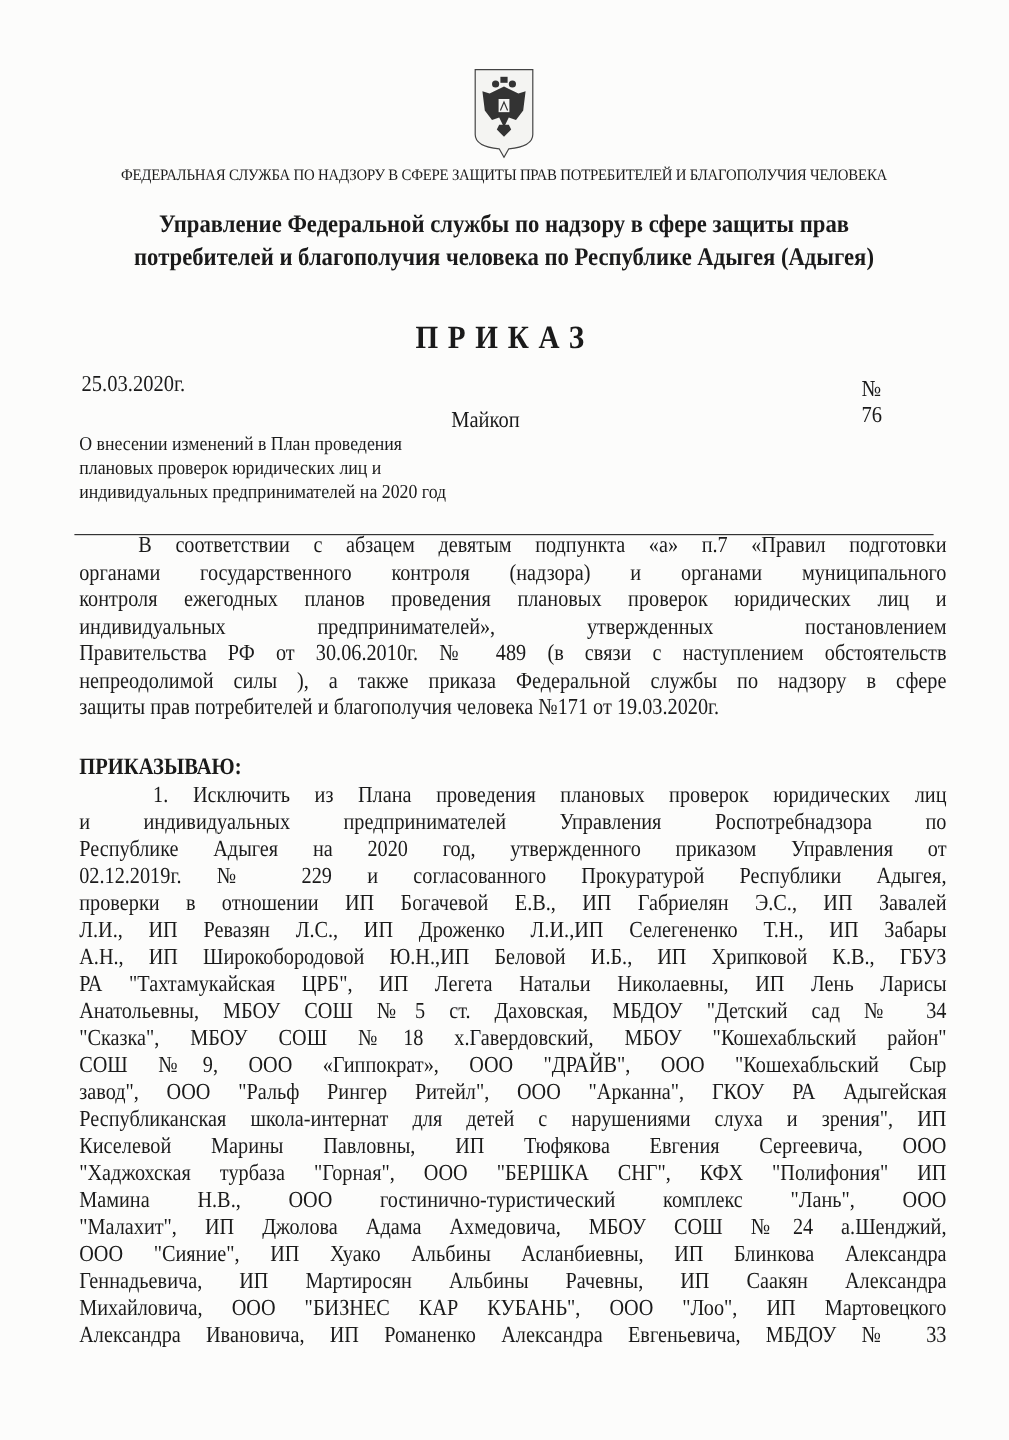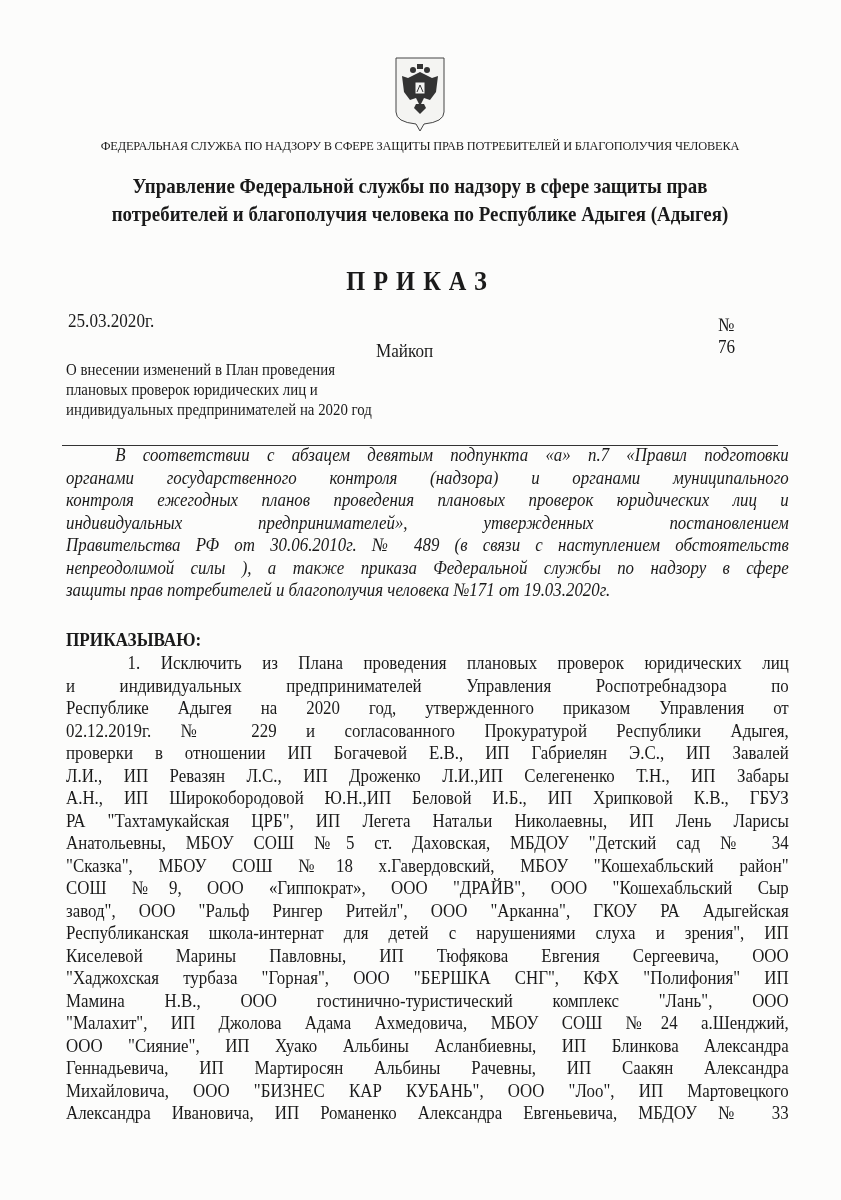--- a/index.html
+++ b/index.html
@@ -44,21 +44,21 @@
     .text-block {
       position: absolute; left: 66px; width: 723px;
       font-size: 19.2px; line-height: 22.5px;
     }
     .line {
       display: block; white-space: nowrap; text-align: justify;
       text-align-last: justify; transform: scaleX(0.88); transform-origin: left;
       width: 113.6%;
     }
     .line.last { text-align-last: left; }
-    .preamble { top: 432px; font-style: italic; }
+    .preamble { top: 432px; }
     .order-heading {
       position: absolute; left: 66px; top: 617px;
       font-size: 19.5px; font-weight: bold;
       transform: scaleX(0.88); transform-origin: left;
     }
     .item { top: 640px; }
   </style>
 </head>
 <body>
 

